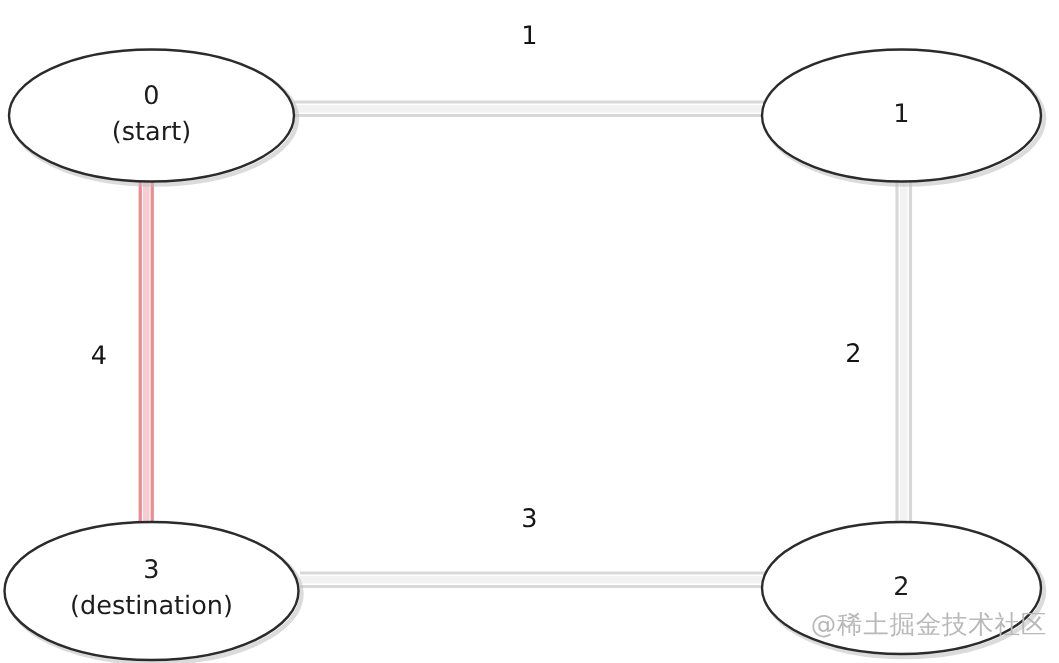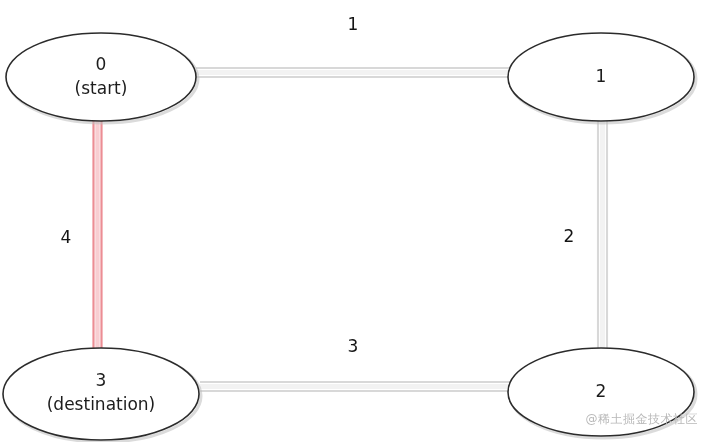--- a/index.html
+++ b/index.html
@@ -65,21 +65,21 @@
     font-size: 17px;
     fill: #141414;
     text-anchor: middle;
     dominant-baseline: middle;
   }
   .watermark-text {
     position: absolute;
     right: 8px;
     bottom: 14px;
     font-family: "DejaVu Sans", "Liberation Sans", sans-serif;
-    font-size: 12px;
+    font-size: 17px;
     color: #b9b9b9;
     letter-spacing: 0.5px;
     white-space: nowrap;
     user-select: none;
   }
 </style>
 </head>
 <body>
 
 <div id="canvas">

